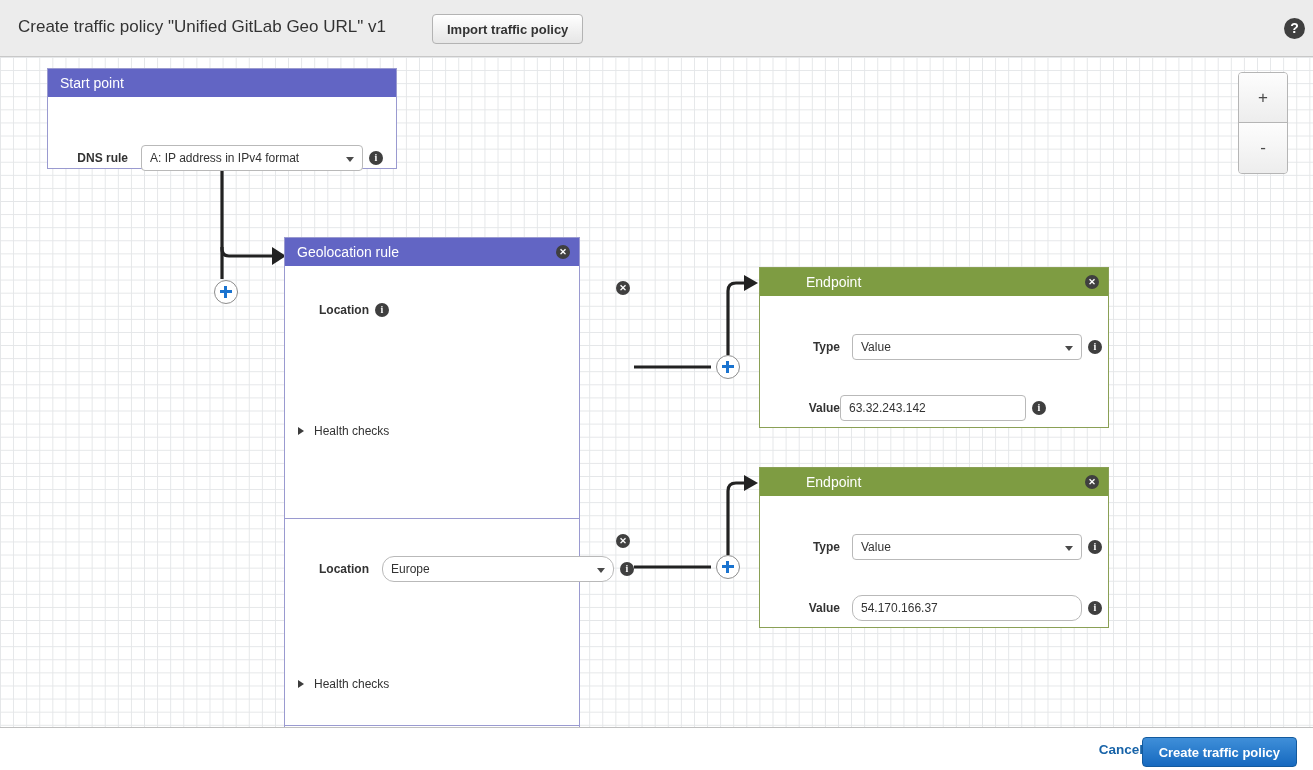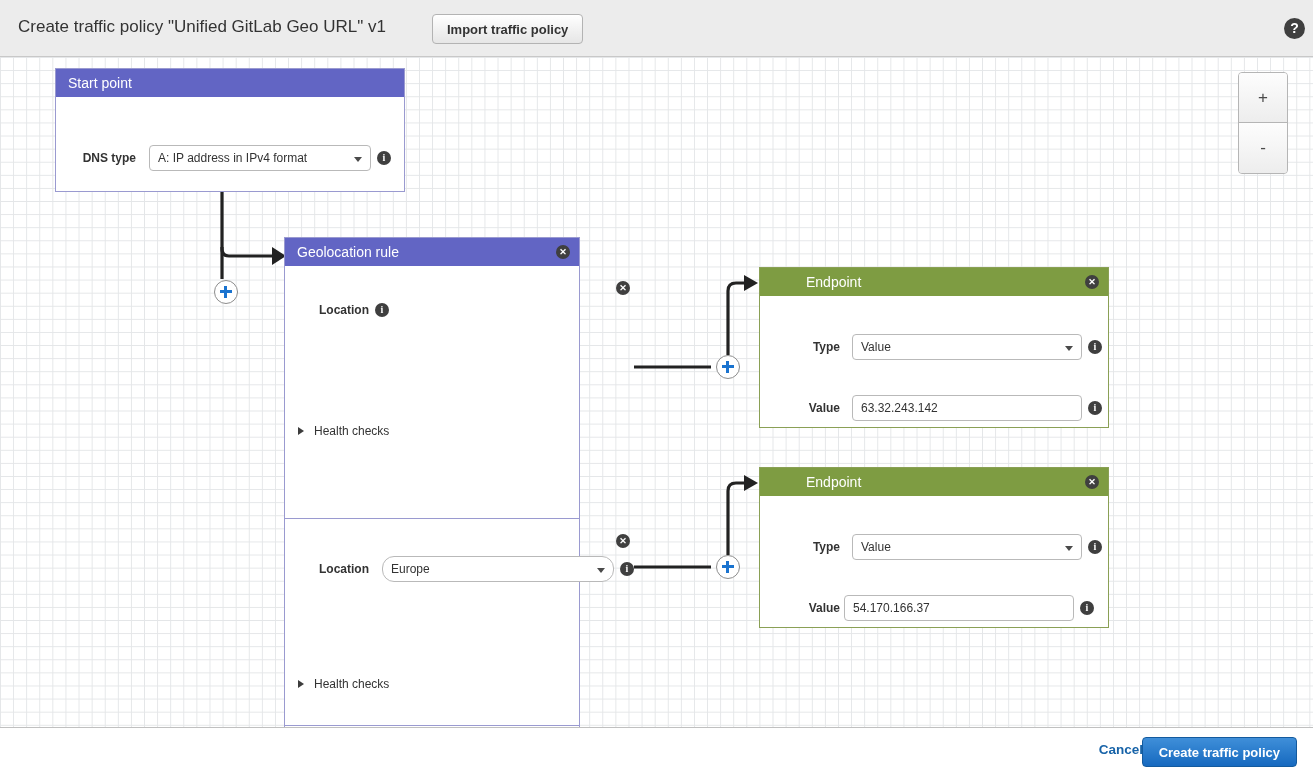--- a/index.html
+++ b/index.html
@@ -288,27 +288,27 @@
 
     <path d="M 634,510 L 711,510" stroke="#222222" stroke-width="3.2" fill="none"></path>
 
     <path d="M 728,498 L 728,434 Q 728,426 736,426 L 746,426" stroke="#222222" stroke-width="3.2" fill="none"></path>
 
     <polygon points="272,190 286,199 272,208" fill="#222222"></polygon>
     <polygon points="744,218 758,226 744,234" fill="#222222"></polygon>
     <polygon points="744,418 758,426 744,434" fill="#222222"></polygon>
   </svg>
 
-  <div class="node" style="left:47px; top:11px; width:350px; height:124px;margin-left:8px;">
+  <div class="node" style="left:47px; top:11px; width:350px; height:101px;">
     <div class="node-header">
       <span>Start point</span>
     </div>
     <div class="node-body" style="height:72px;">
       <div class="field-row" style="left:22px; top:48px;">
-        <span class="field-label" style="width:58px;">DNS type</span>
+        <span class="field-label" style="width:58px;">DNS rule</span>
         <div class="sel" style="margin-left:13px; width:222px;">
           <span>A: IP address in IPv4 format</span>
           <span class="caret"></span>
         </div>
         <span class="ico-circle info-ico">i</span>
       </div>
     </div>
   </div>
 
   <div class="node" style="left:284px; top:180px; width:296px; height:528px;">
@@ -362,21 +362,21 @@
       <div class="field-row" style="left:40px; top:38px;">
         <span class="field-label" style="width:40px;">Type</span>
         <div class="sel" style="margin-left:12px; width:230px;">
           <span>Value</span>
           <span class="caret"></span>
         </div>
         <span class="ico-circle info-ico">i</span>
       </div>
       <div class="field-row" style="left:40px; top:99px;">
         <span class="field-label" style="width:40px;">Value</span>
-        <div class="txt" style="margin-left:12px; width:230px;">
+        <div class="txt" style="margin-left:0; width:186px;">
           <span>63.32.243.142</span>
         </div>
         <span class="ico-circle info-ico">i</span>
       </div>
     </div>
   </div>
 
   <div class="node endpoint" style="left:759px; top:410px; width:350px; height:161px;">
     <div class="node-header">
       <span>Endpoint</span>
@@ -386,21 +386,21 @@
       <div class="field-row" style="left:40px; top:38px;">
         <span class="field-label" style="width:40px;">Type</span>
         <div class="sel" style="margin-left:12px; width:230px;">
           <span>Value</span>
           <span class="caret"></span>
         </div>
         <span class="ico-circle info-ico">i</span>
       </div>
       <div class="field-row" style="left:40px; top:99px;">
         <span class="field-label" style="width:40px;">Value</span>
-        <div class="txt" style="margin-left:4px; width:230px;">
+        <div class="txt" style="margin-left:12px; width:230px;border-radius:10px;">
           <span>54.170.166.37</span>
         </div>
         <span class="ico-circle info-ico">i</span>
       </div>
     </div>
   </div>
 
   <div class="plus-node" style="left:214px; top:223px;"></div>
   <div class="plus-node" style="left:716px; top:298px;"></div>
   <div class="plus-node" style="left:716px; top:498px;"></div>

